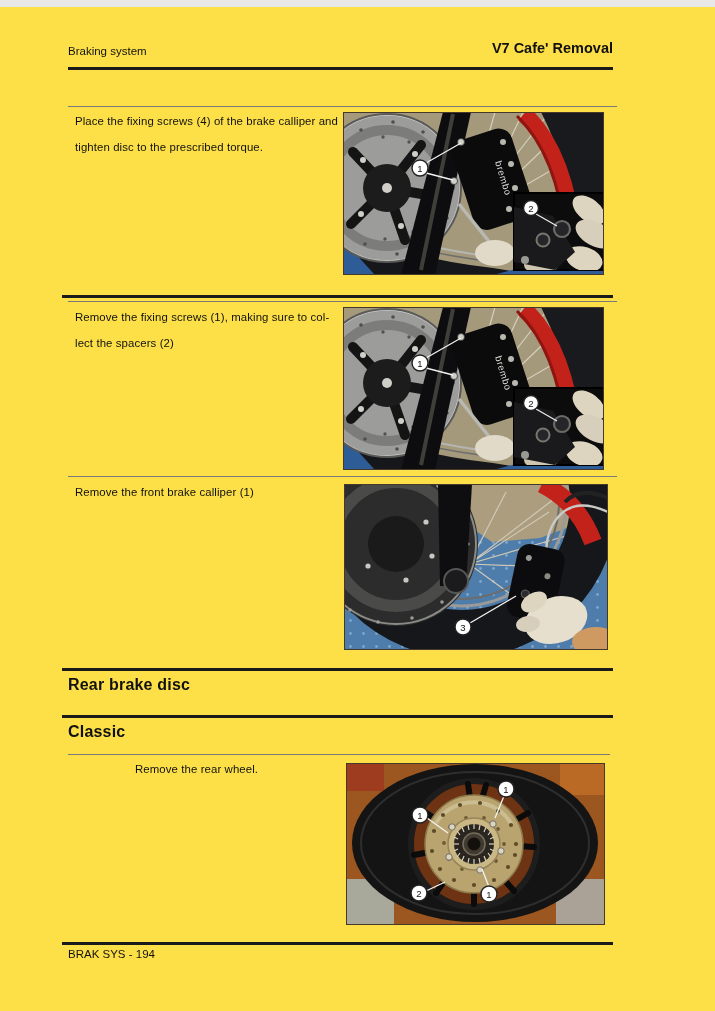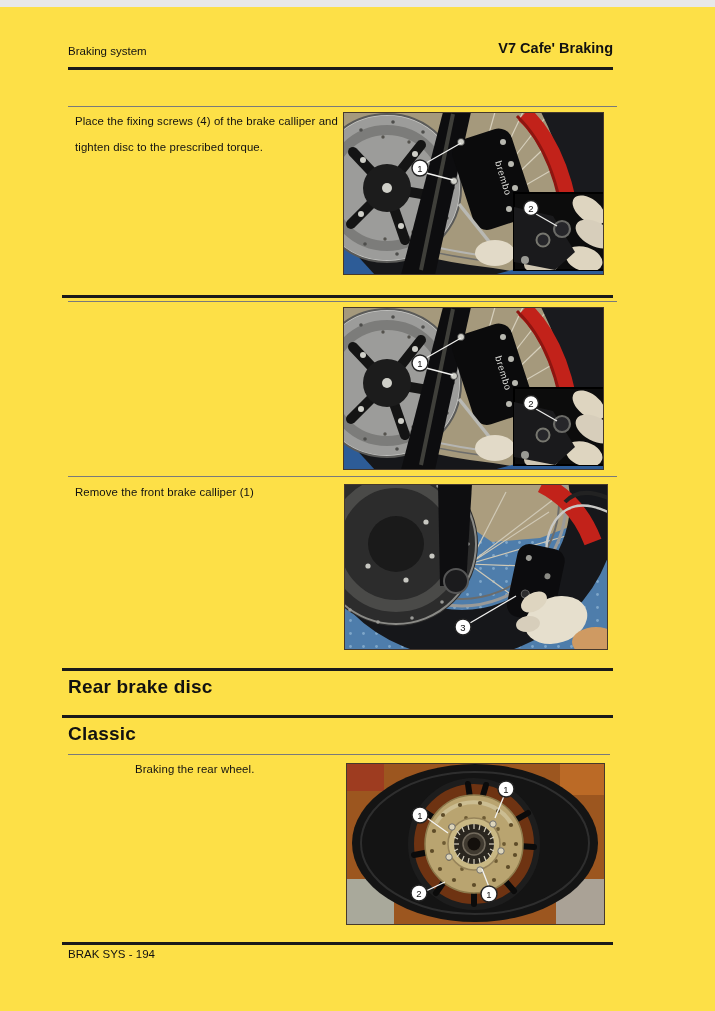--- a/index.html
+++ b/index.html
@@ -5,35 +5,35 @@
   html,body{margin:0;padding:0;background:#e8e8e8;}
   .page{position:relative;width:715px;height:1011px;background:#fde047;margin:7px auto;
         font-family:"Liberation Sans",sans-serif;color:#111;overflow:hidden;padding-left:40px;}
   .abs{position:absolute;}
   .hdr-left{left:68px;top:38px;font-size:11.5px;}
   .hdr-right{left:68px;top:33px;width:545px;text-align:right;font-size:14.5px;font-weight:bold;}
   .rule{position:absolute;background:#1a1a1a;}
   .rule.thin{background:#7a7a7a;}
   .step-text{position:absolute;left:75px;width:272px;font-size:11.4px;line-height:26px;letter-spacing:0.1px;}
   .step-text div{white-space:nowrap;}
-  .heading{position:absolute;left:68px;font-size:19px;font-weight:bold;letter-spacing:0.2px;}
+  .heading{position:absolute;left:68px;font-size:16px;font-weight:bold;letter-spacing:0.2px;}
   .footer-text{position:absolute;left:68px;top:941px;font-size:11.5px;}
   .photo{position:absolute;}
   .photo svg{display:block;}
   svg text{font-family:"Liberation Sans",sans-serif;}
   .callout-num{font-size:9.5px;fill:#111;}
   .brand{font-size:9.5px;fill:#dcdcd8;letter-spacing:0.6px;}
 </style>
 </head>
 <body>
 
 <div class="page">
 
   <span class="abs hdr-left">Braking system</span>
-  <div class="abs hdr-right">V7 Cafe' Braking</div>
+  <div class="abs hdr-right">V7 Cafe' Removal</div>
   <div class="rule" style="left:68px;top:60px;width:545px;height:2.5px;"></div>
 
   <div class="rule thin" style="left:68px;top:99px;width:549px;height:1px;"></div>
   <div class="step-text" style="top:101px;">
     <div>Place the fixing screws (4) of the brake calliper and</div>
     <div>tighten disc to the prescribed torque.</div>
   </div>
 
   <div class="photo" style="left:343px;top:105px;width:261px;height:163px;">
     <svg width="261" height="163" viewBox="0 0 261 163">
@@ -150,20 +150,24 @@
           <text class="callout-num" x="188" y="99.5" text-anchor="middle">2</text>
         </g>
       </g>
       <rect x="0.5" y="0.5" width="260" height="162" fill="none" stroke="#46392c" stroke-width="1"></rect>
     </svg>
   </div>
 
   <div class="rule" style="left:62px;top:288px;width:551px;height:2.5px;"></div>
   <div class="rule thin" style="left:68px;top:294px;width:549px;height:1px;"></div>
 
+  <div class="step-text" style="top:297px;">
+    <div>Remove the fixing screws (1), making sure to col-</div>
+    <div>lect the spacers (2)</div>
+  </div>
 
   <div class="photo" style="left:343px;top:300px;width:261px;height:163px;">
     <svg width="261" height="163" viewBox="0 0 261 163">
       <defs>
           <clipPath id="insB">
             <rect x="171" y="81" width="90" height="77"></rect>
           </clipPath>
         </defs>
       <rect width="261" height="163" fill="#a5997c"></rect>
       <rect x="232" y="0" width="29" height="42" fill="#2a2a28"></rect>
@@ -351,21 +355,21 @@
     </svg>
   </div>
 
   <div class="rule" style="left:62px;top:661px;width:551px;height:2.5px;"></div>
   <div class="heading" style="top:669px;">Rear brake disc</div>
   <div class="rule" style="left:62px;top:708px;width:551px;height:2.5px;"></div>
   <div class="heading" style="top:716px;">Classic</div>
 
   <div class="rule thin" style="left:68px;top:747px;width:542px;height:1px;"></div>
   <div class="step-text" style="left:135px;top:749px;">
-    <div>Braking the rear wheel.</div>
+    <div>Remove the rear wheel.</div>
   </div>
 
   <div class="photo" style="left:346px;top:756px;width:259px;height:162px;">
     <svg width="259" height="162" viewBox="0 0 259 162">
       <rect width="259" height="162" fill="#9c561f"></rect>
       <rect x="0" y="0" width="38" height="28" fill="#9e3c20"></rect>
       <rect x="214" y="0" width="45" height="32" fill="#bb6a26"></rect>
       <rect x="0" y="116" width="48" height="46" fill="#a9a99b"></rect>
       <rect x="210" y="116" width="49" height="46" fill="#aaa296"></rect>
       <ellipse cx="129" cy="80" rx="123" ry="79" fill="#141414"></ellipse>

